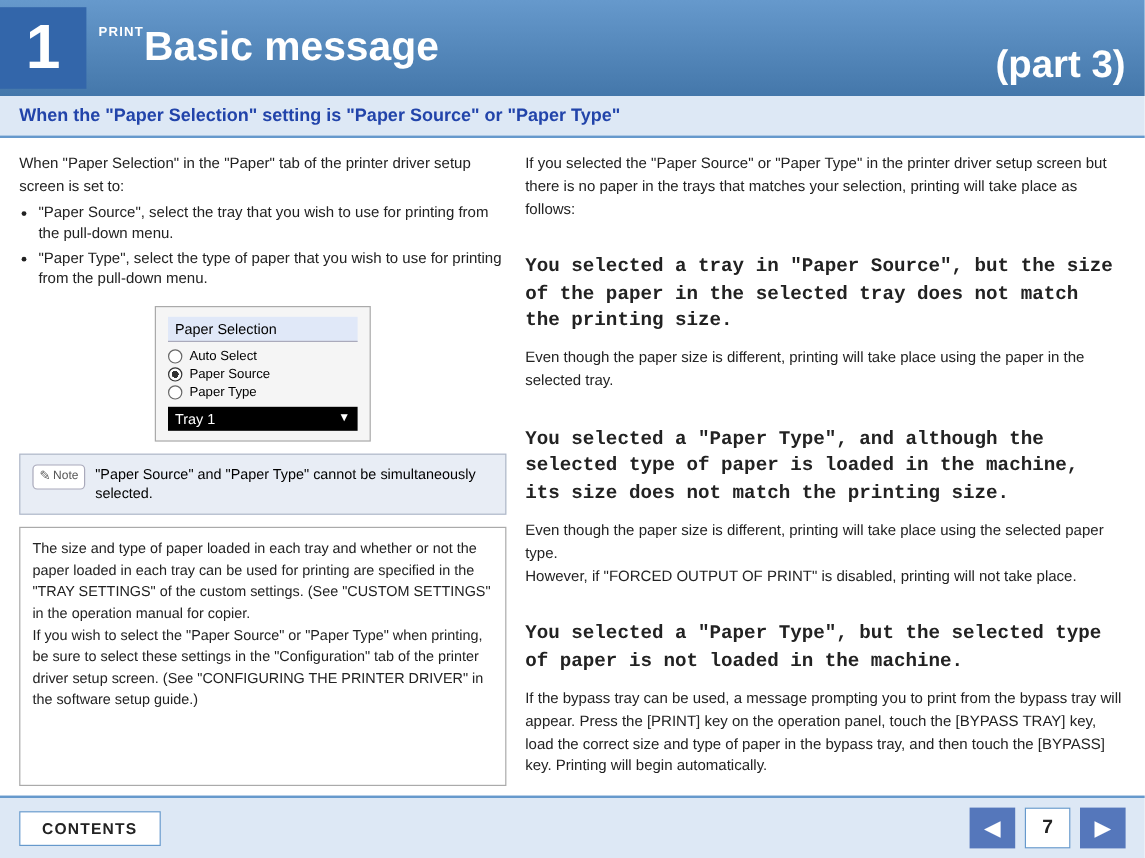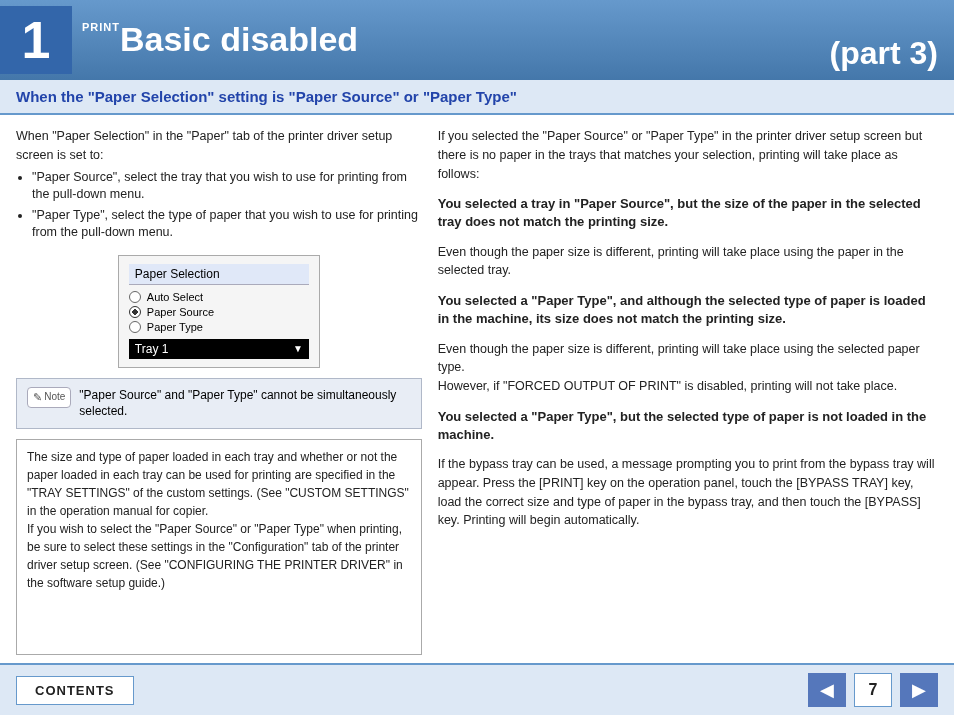--- a/index.html
+++ b/index.html
@@ -112,21 +112,21 @@
       margin-bottom: 3px;
       font-size: 12.5px;
       line-height: 1.4;
     }
 
     
     .paper-selection-box {
       border: 1px solid #aaa;
       background: #f5f5f5;
       padding: 8px 10px;
-      width: 202px;
+      width: 180px;
       margin: 0 auto;
       font-size: 12px;
     }
     .paper-selection-box .ps-title {
       background: #e0e8f8;
       padding: 3px 6px;
       font-size: 12px;
       margin-bottom: 6px;
       border-bottom: 1px solid #aab;
     }
@@ -204,25 +204,26 @@
     }
 
     
     .right-intro {
       font-size: 12.5px;
       line-height: 1.5;
       color: #222;
     }
 
     .section-heading {
-      font-size: 13px;
+      font-size: 16px;
       font-weight: bold;
       color: #222;
       line-height: 1.4;
-      margin-top: 4px;
+      margin-top: 20px;
+      font-family: Liberation Mono, monospace;
     }
 
     .section-text {
       font-size: 12.5px;
       line-height: 1.5;
       color: #222;
       margin-top: 3px;
     }
 
     
@@ -278,21 +279,21 @@
   </style>
 </head>
 <body>
 
 <div class="header">
   <div class="header-number-block">
     <span>1</span>
   </div>
   <div class="header-text-block">
     <span class="header-print-label">PRINT</span>
-    <span class="header-title">Basic disabled</span>
+    <span class="header-title">Basic message</span>
   </div>
   <span class="header-part">(part 3)</span>
 </div>
 
 <div class="subtitle-bar">
   <h2>When the "Paper Selection" setting is "Paper Source" or "Paper Type"</h2>
 </div>
 
 <div class="main-content">
 

